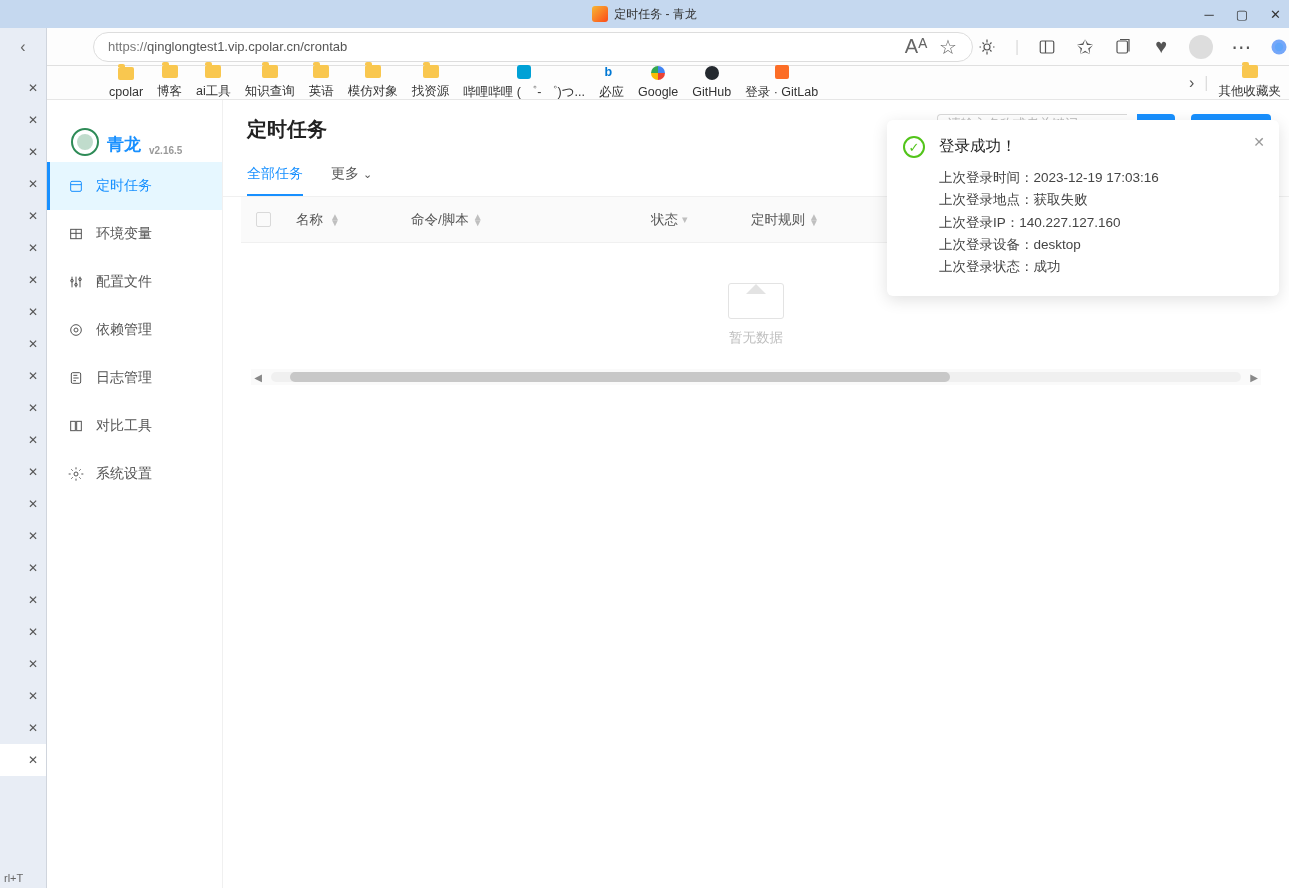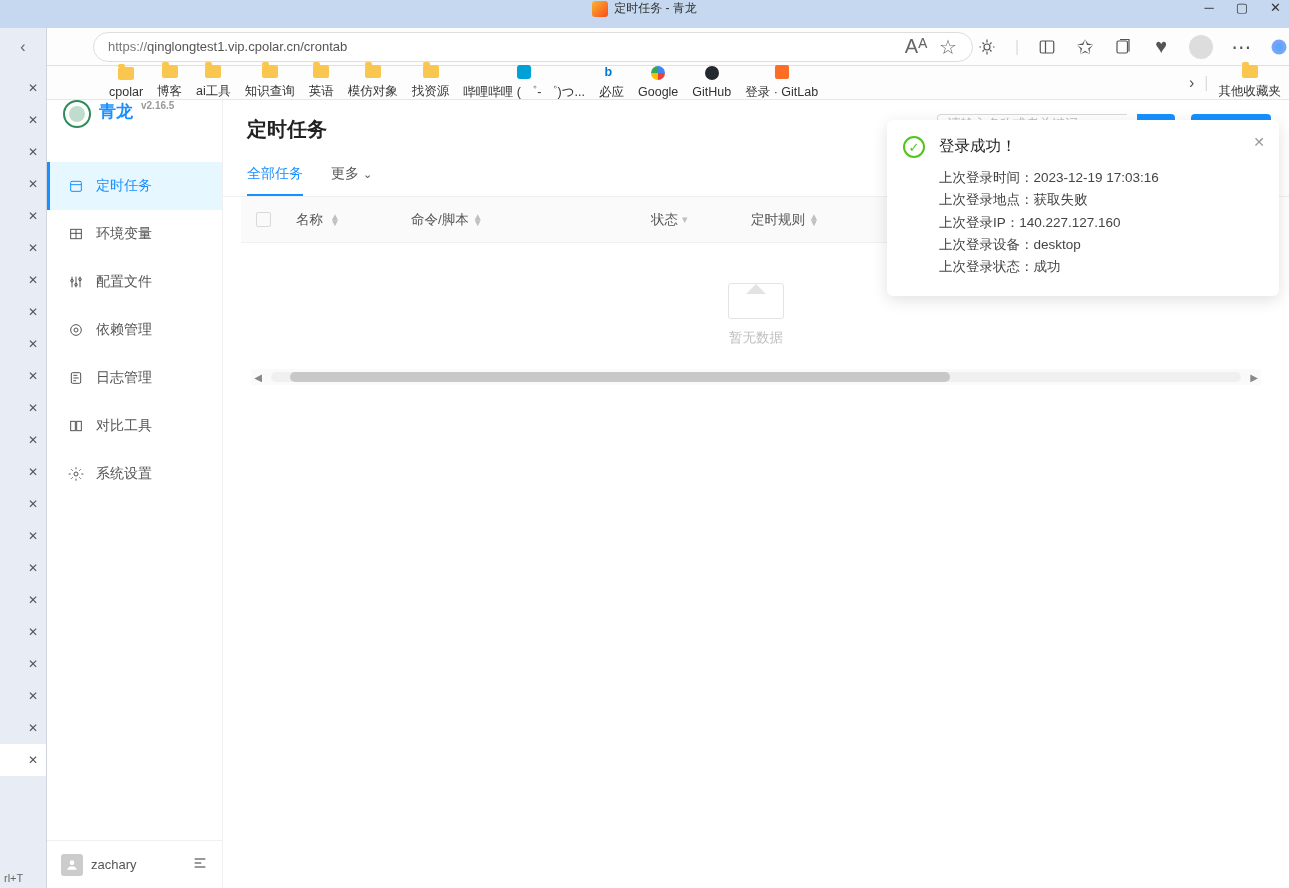--- a/index.html
+++ b/index.html
@@ -1,19 +1,19 @@
 <!DOCTYPE html>
 <html><head>
 <meta charset="utf-8">
 <style>
 * { margin: 0; padding: 0; box-sizing: border-box; font-family: "Microsoft YaHei", -apple-system, sans-serif; }
 body { width: 1289px; height: 888px; overflow: hidden; background: #fff; }
 
 
-.titlebar { height: 28px; background: #c5d8ef; display: flex; align-items: flex-start; justify-content: center; position: relative; }
+.titlebar { height: 28px; background: #c5d8ef; display: flex; align-items: center; justify-content: center; position: relative; }
 .titlebar-title { font-size: 12px; color: #333; display: flex; align-items: center; gap: 6px; }
 .titlebar-icon { width: 16px; height: 16px; background: linear-gradient(135deg,#f7b733,#fc4a1a); border-radius: 3px; }
 .titlebar-controls { position: absolute; right: 8px; display: flex; gap: 22px; color: #333; font-size: 13px; }
 .titlebar-controls span { cursor: pointer; }
 
 .addressbar-row { height: 38px; background: #fdfdfd; border-bottom: 1px solid #e0e0e0; display: flex; align-items: center; padding: 0 6px; gap: 4px; }
 .urlbox { flex: 0 0 880px; height: 30px; border: 1px solid #ddd; border-radius: 16px; display: flex; align-items: center; padding: 0 14px; font-size: 13px; color: #555; background: #fff; margin-left: 40px; }
 .urlbox .proto { color: #777; }
 .addr-icons { display: flex; gap: 18px; margin-left: auto; align-items: center; color: #555; }
 .addr-icon { width: 20px; height: 20px; display: flex; align-items: center; justify-content: center; cursor: pointer; font-size: 20px; }
@@ -35,21 +35,21 @@
 .left-strip { position: absolute; left: 0; top: 28px; bottom: 0; width: 47px; background: #e8edf5; border-right: 1px solid #d0d5dd; }
 .left-back { height: 38px; display: flex; align-items: center; justify-content: center; color: #666; cursor: pointer; }
 .tab-close-list { padding: 6px 0; }
 .tab-close-item { height: 32px; display: flex; align-items: center; justify-content: flex-end; padding-right: 8px; font-size: 12px; color: #555; cursor: pointer; }
 .tab-close-item.active { background: #fff; }
 .tab-hint { position: absolute; bottom: 4px; left: 4px; font-size: 11px; color: #666; }
 
 
 .app { position: absolute; left: 47px; top: 100px; right: 0; bottom: 0; display: flex; background: #fff; }
 .sidebar { width: 176px; background: #fff; border-right: 1px solid #f0f0f0; display: flex; flex-direction: column; }
-.logo-row { height: 56px; display: flex; align-items: flex-start; padding: 0 16px; gap: 8px; }
+.logo-row { height: 56px; display: flex; align-items: flex-end; padding: 0 24px; gap: 8px; }
 .logo-badge { width: 28px; height: 28px; border-radius: 50%; border: 2px solid #2e8b57; position: relative; }
 .logo-badge:after { content: ""; position: absolute; inset: 4px; background: #2e8b57; border-radius: 50%; opacity: .3; }
 .logo-text { color: #1890ff; font-size: 17px; font-weight: 600; }
 .logo-ver { color: #999; font-size: 10px; font-weight: bold; }
 
 .menu { flex: 1; padding-top: 6px; }
 .menu-item { height: 48px; display: flex; align-items: center; padding: 0 18px; gap: 12px; cursor: pointer; color: #555; font-size: 14px; border-left: 3px solid transparent; }
 .menu-item.active { background: #e6f7ff; color: #1890ff; border-left-color: #1890ff; }
 .menu-icon { width: 16px; height: 16px; display: flex; align-items: center; justify-content: center; }
 .menu-icon svg { width: 16px; height: 16px; stroke: currentColor; fill: none; stroke-width: 1.5; }
@@ -319,36 +319,20 @@
       <div class="menu-item">
           <span class="menu-icon">
             <svg viewBox="0 0 24 24">
               <circle cx="12" cy="12" r="3"></circle>
               <path d="M12 2v3M12 19v3M4 12H1M23 12h-3M5 5l2 2M17 17l2 2M5 19l2-2M17 7l2-2"></path>
             </svg>
           </span>
           <span>系统设置</span>
         </div>
     </div>
-    <div class="sidebar-footer">
-      <div class="user-info">
-        <span class="user-avatar">
-            <svg width="14" height="14" viewBox="0 0 24 24" fill="#fff">
-              <circle cx="12" cy="8" r="4"></circle>
-              <path d="M4 20c0-4 4-6 8-6s8 2 8 6"></path>
-            </svg>
-          </span>
-        <span>zachary</span>
-      </div>
-      <span class="collapse-btn"><svg width="16" height="16" viewBox="0 0 24 24" fill="none" stroke="#555" stroke-width="1.8">
-            <line x1="4" y1="6" x2="20" y2="6"></line>
-            <line x1="4" y1="12" x2="14" y2="12"></line>
-            <line x1="4" y1="18" x2="20" y2="18"></line>
-          </svg></span>
-    </div>
   </div>
 
   <div class="content">
     <div class="content-header">
       <div class="page-title">定时任务</div>
       <div class="header-actions">
         <div class="search-box">请输入名称或者关键词</div>
         <div class="search-btn">
             <svg width="16" height="16" viewBox="0 0 24 24" fill="none" stroke="#fff" stroke-width="2">
               <circle cx="10" cy="10" r="6"></circle>

